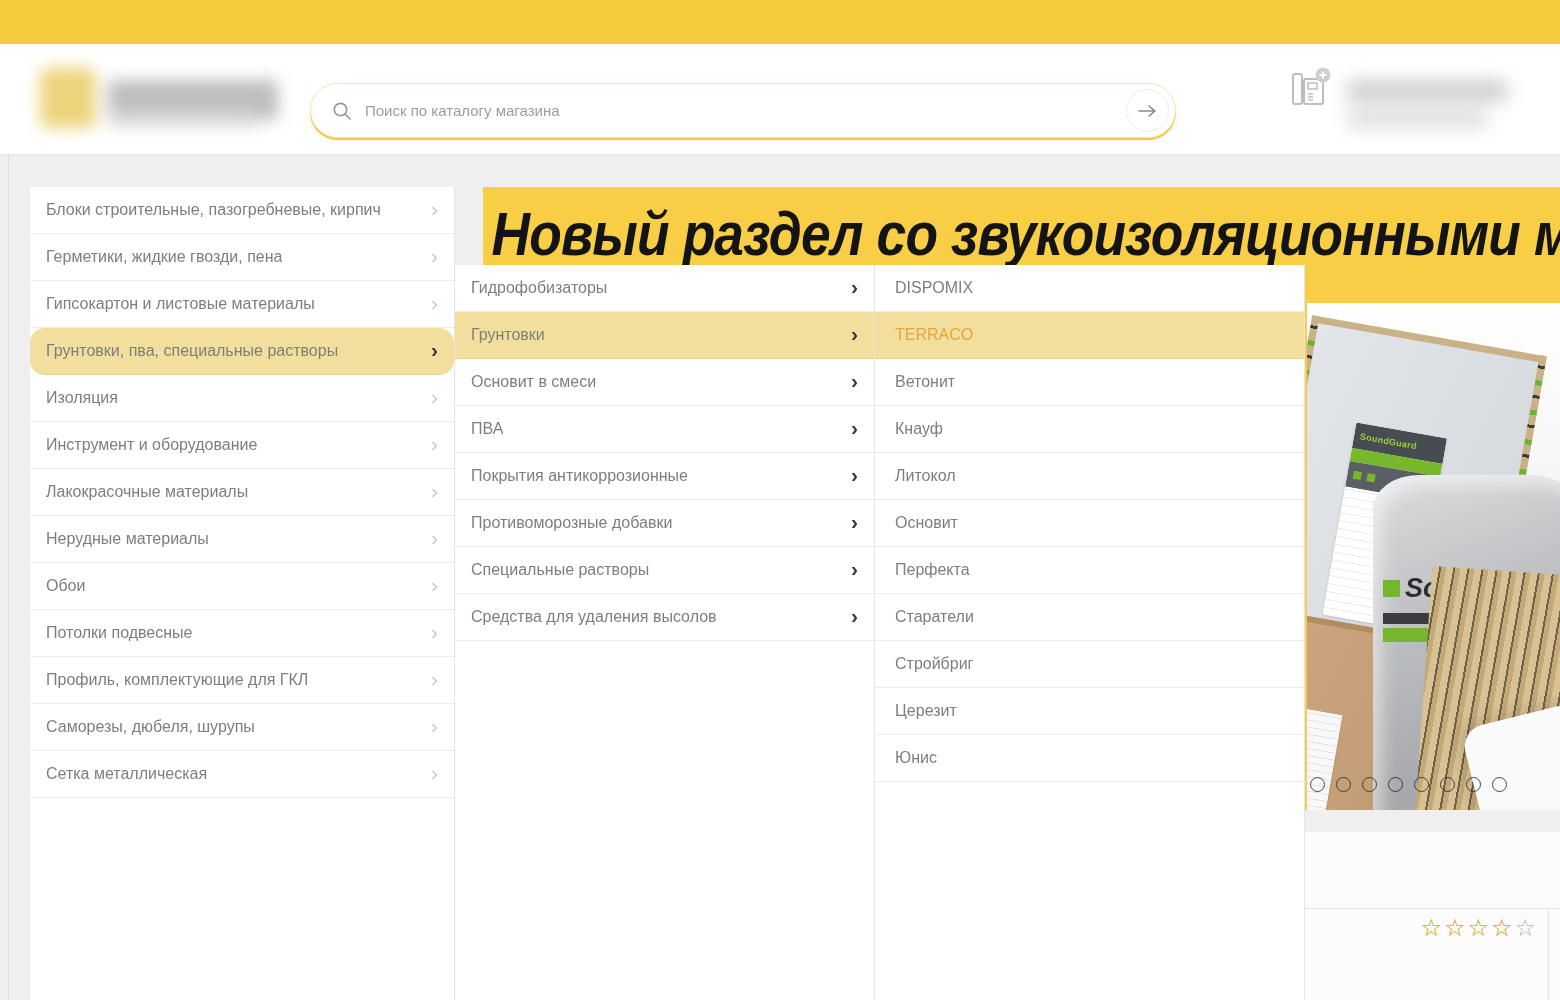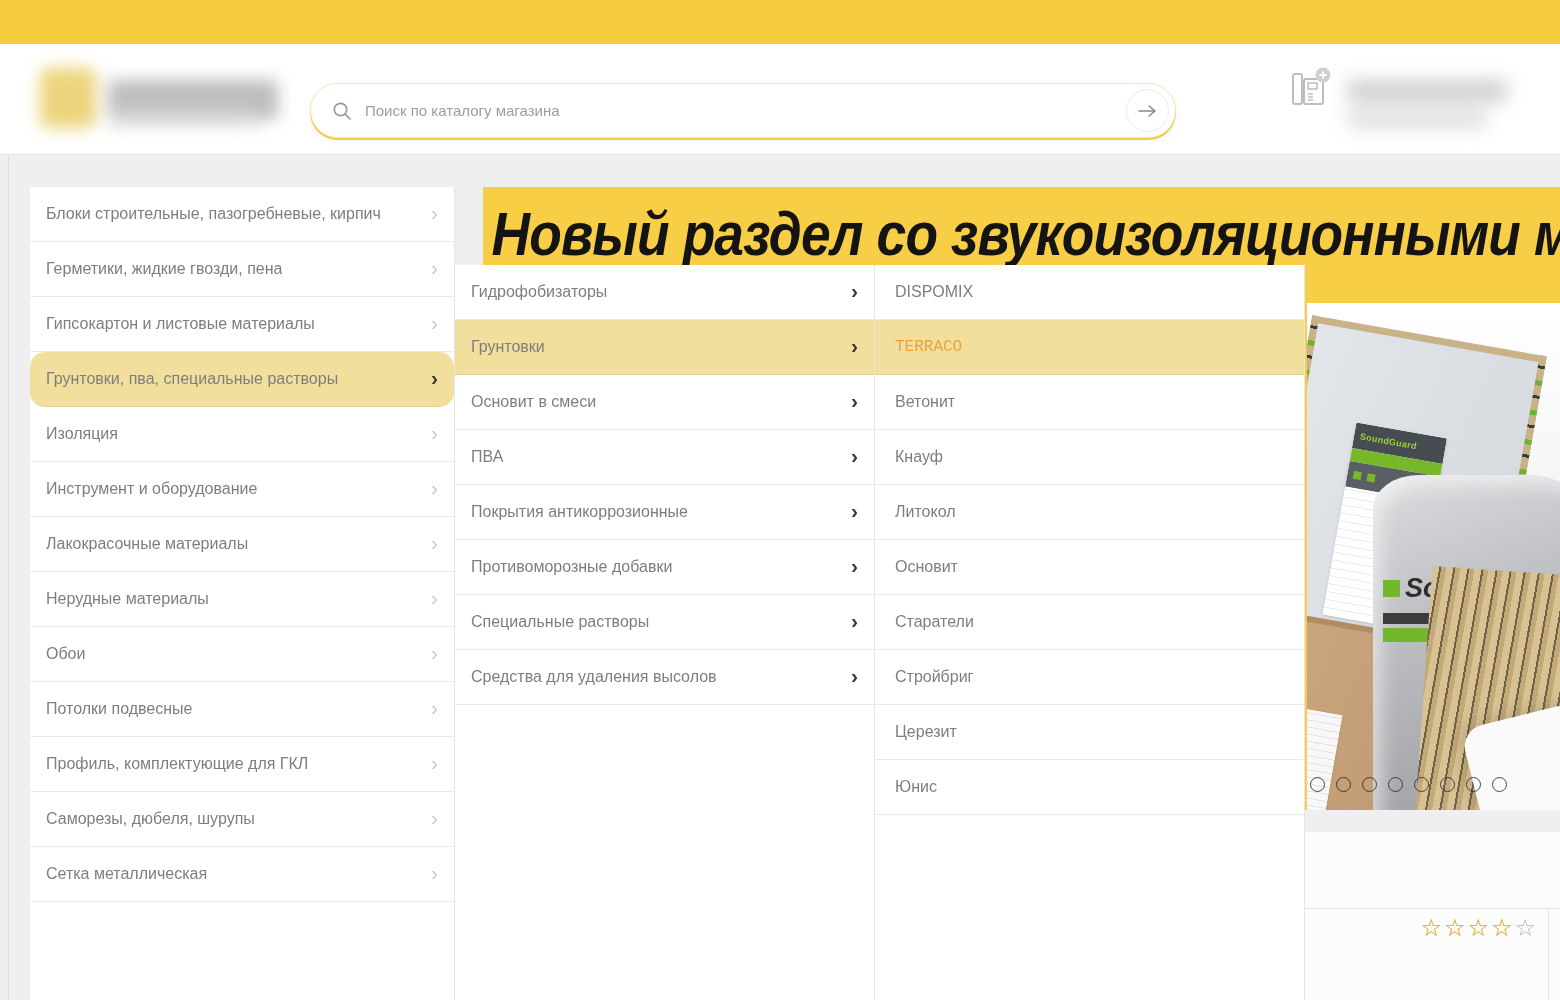--- a/index.html
+++ b/index.html
@@ -99,38 +99,38 @@
               justify-content:space-between; padding:0 20px 0 32px; cursor:pointer; }
   .cat-title { font-size:20px; color:#6b6553; }
   .burger { position:relative; width:38px; height:22px; }
   .burger i { position:absolute; left:0; height:2.5px; background:#141414; display:block; }
   .burger i:nth-child(1) { top:2px; width:29px; }
   .burger i:nth-child(2) { top:9px; width:38px; }
   .burger i:nth-child(3) { top:16px; width:38px; }
   .burger b { position:absolute; right:2px; top:-1px; width:5px; height:5px; border-radius:50%; background:#141414; }
 
   .menu-list { list-style:none; }
-  .mi { height:55px; display:flex; align-items:center; justify-content:space-between;
+  .mi { height:47px; display:flex; align-items:center; justify-content:space-between;
         padding:0 16px; background:#fff; border-bottom:1px solid #ebebeb; cursor:pointer; }
   .mi .label { font-size:16px; color:#7e7e7e; white-space:nowrap; overflow:hidden; }
   .mi .chev { font-size:21px; line-height:1; color:#c9c9c9; font-weight:400; padding-bottom:3px; }
   .menu1 .mi.active { background:var(--highlight-yellow,#f2df9e); border-bottom-color:#e6d28f;border-radius:15px; }
   .menu1 .mi.active .chev { color:#3a3a3a; font-weight:700; }
   .filler { height:20px; background:#fff; }
 
   
   .panel { position:absolute; top:265px; height:735px; background:#fff; z-index:2;
            border-right:1px solid #e5e5e5; }
   .menu2 { left:455px; width:420px; }
   .menu2 .mi .chev { color:#3a3a3a; font-weight:700; }
   .menu2 .mi.active { background:var(--highlight-yellow,#f2df9e); border-bottom-color:#e6d28f; }
   .menu3 { left:875px; width:430px; }
   .menu3 .mi { padding-left:20px; }
   .menu3 .mi.active { background:var(--highlight-yellow,#f2df9e); border-bottom-color:#e6d28f; }
-  .menu3 .mi.active .label { color:var(--accent-orange,#e9a33c);font-family:Liberation Mono, monospace; }
+  .menu3 .mi.active .label { color:var(--accent-orange,#e9a33c); }
 </style>
 </head>
 <body>
 
 <div class="stage">
 
   <nav class="topbar">
 
   <a class="topnav-link"></a>
       <a class="topnav-link"></a>
@@ -353,20 +353,23 @@
       <div class="mi">
         <span class="label">Кнауф</span>
       </div>
       <div class="mi">
         <span class="label">Литокол</span>
       </div>
       <div class="mi">
         <span class="label">Основит</span>
       </div>
       <div class="mi">
+        <span class="label">Перфекта</span>
+      </div>
+      <div class="mi">
         <span class="label">Старатели</span>
       </div>
       <div class="mi">
         <span class="label">Стройбриг</span>
       </div>
       <div class="mi">
         <span class="label">Церезит</span>
       </div>
       <div class="mi">
         <span class="label">Юнис</span>

